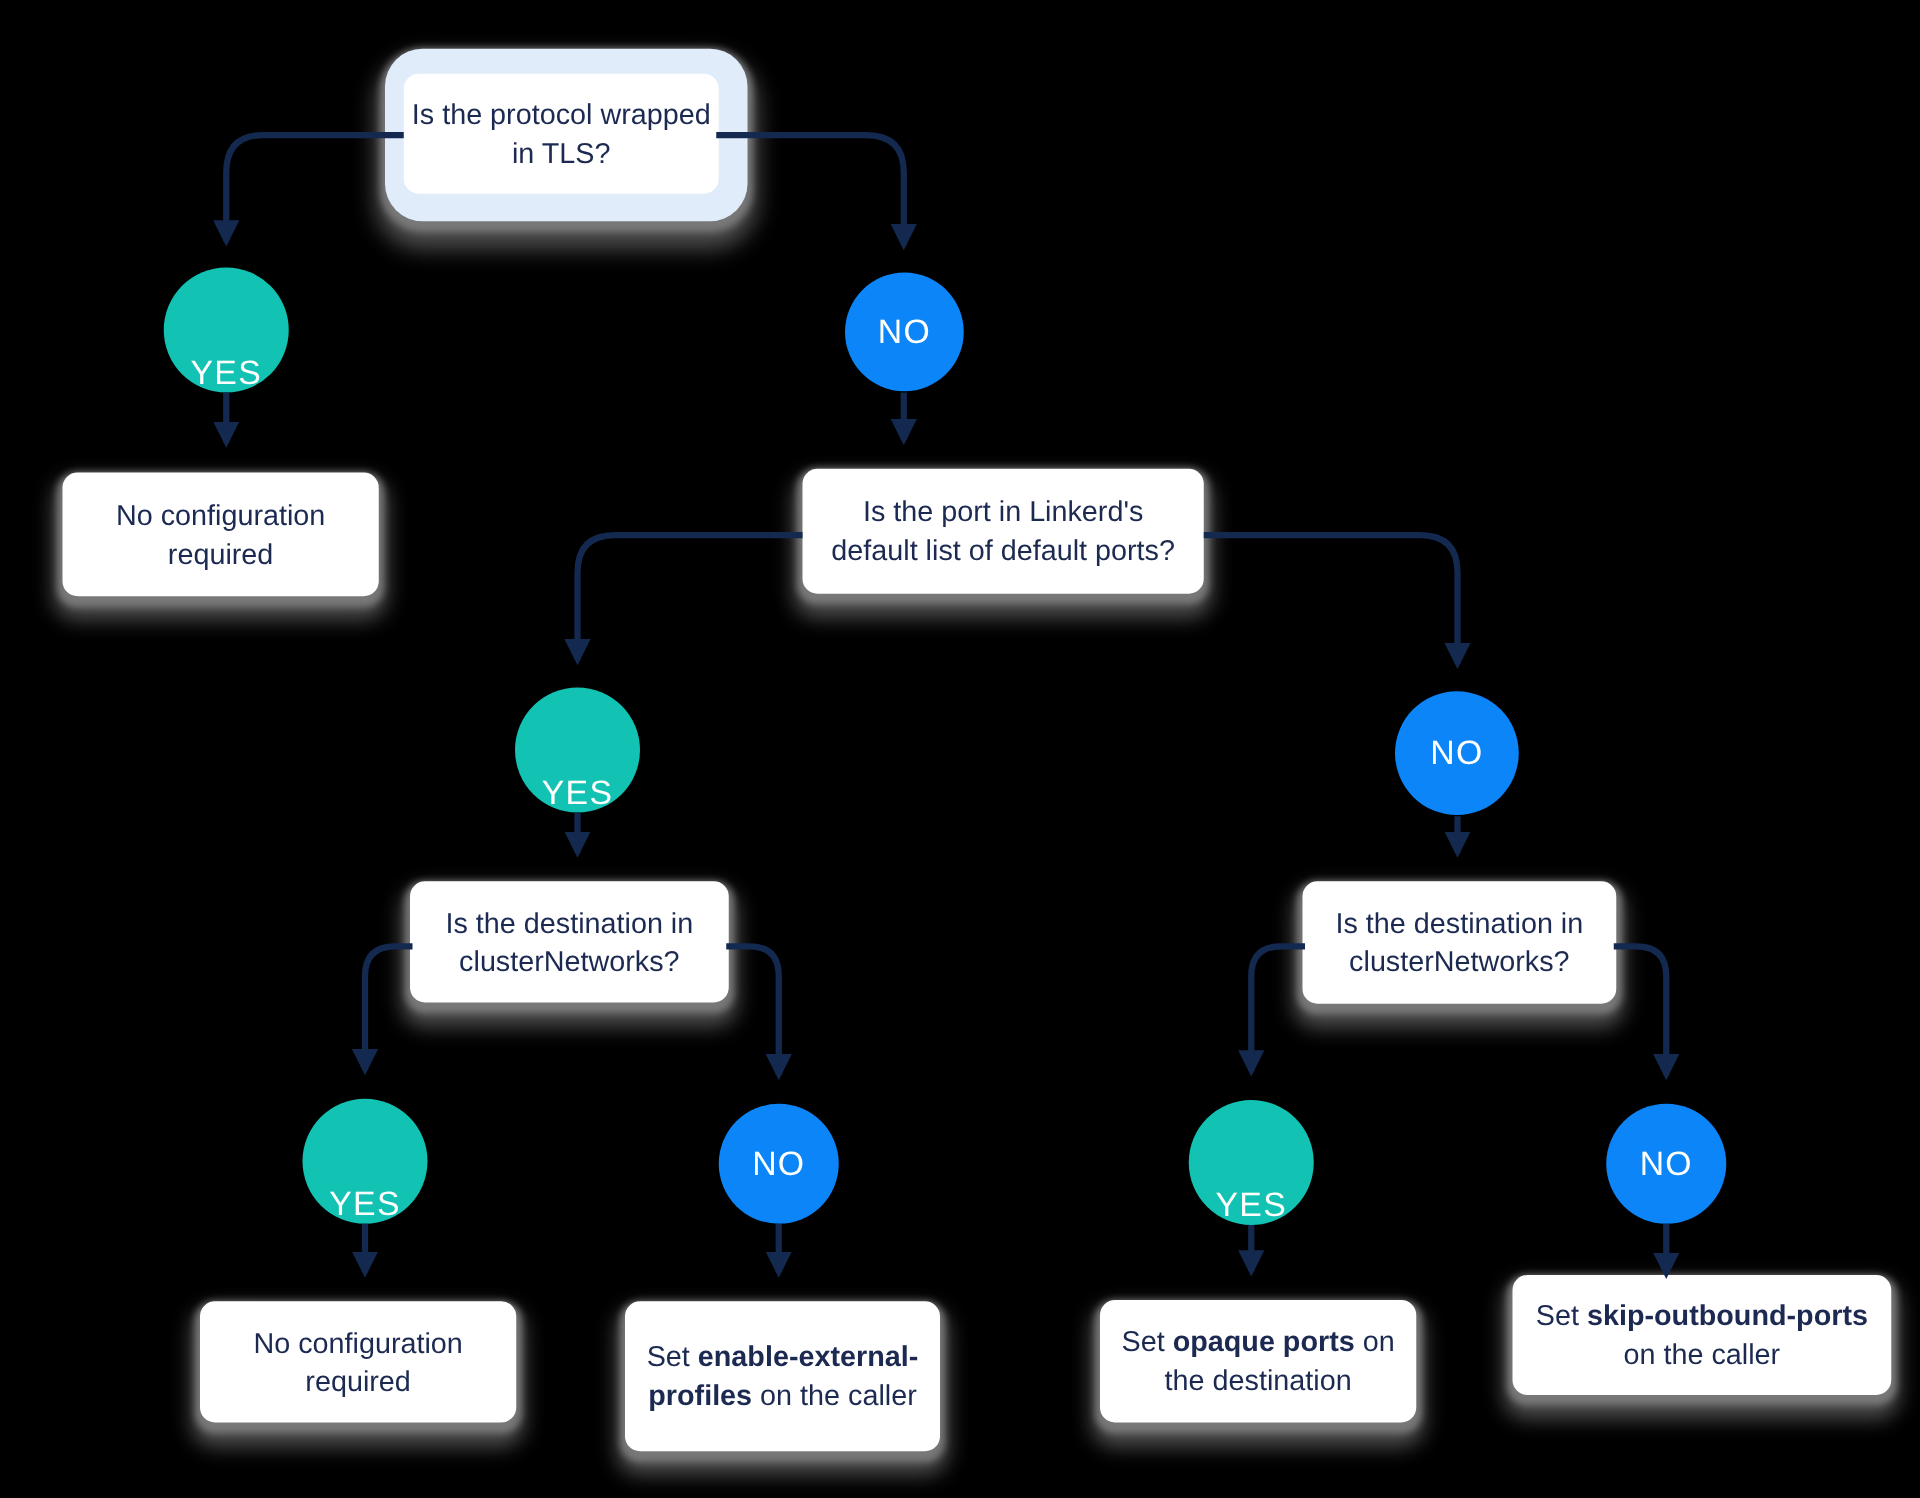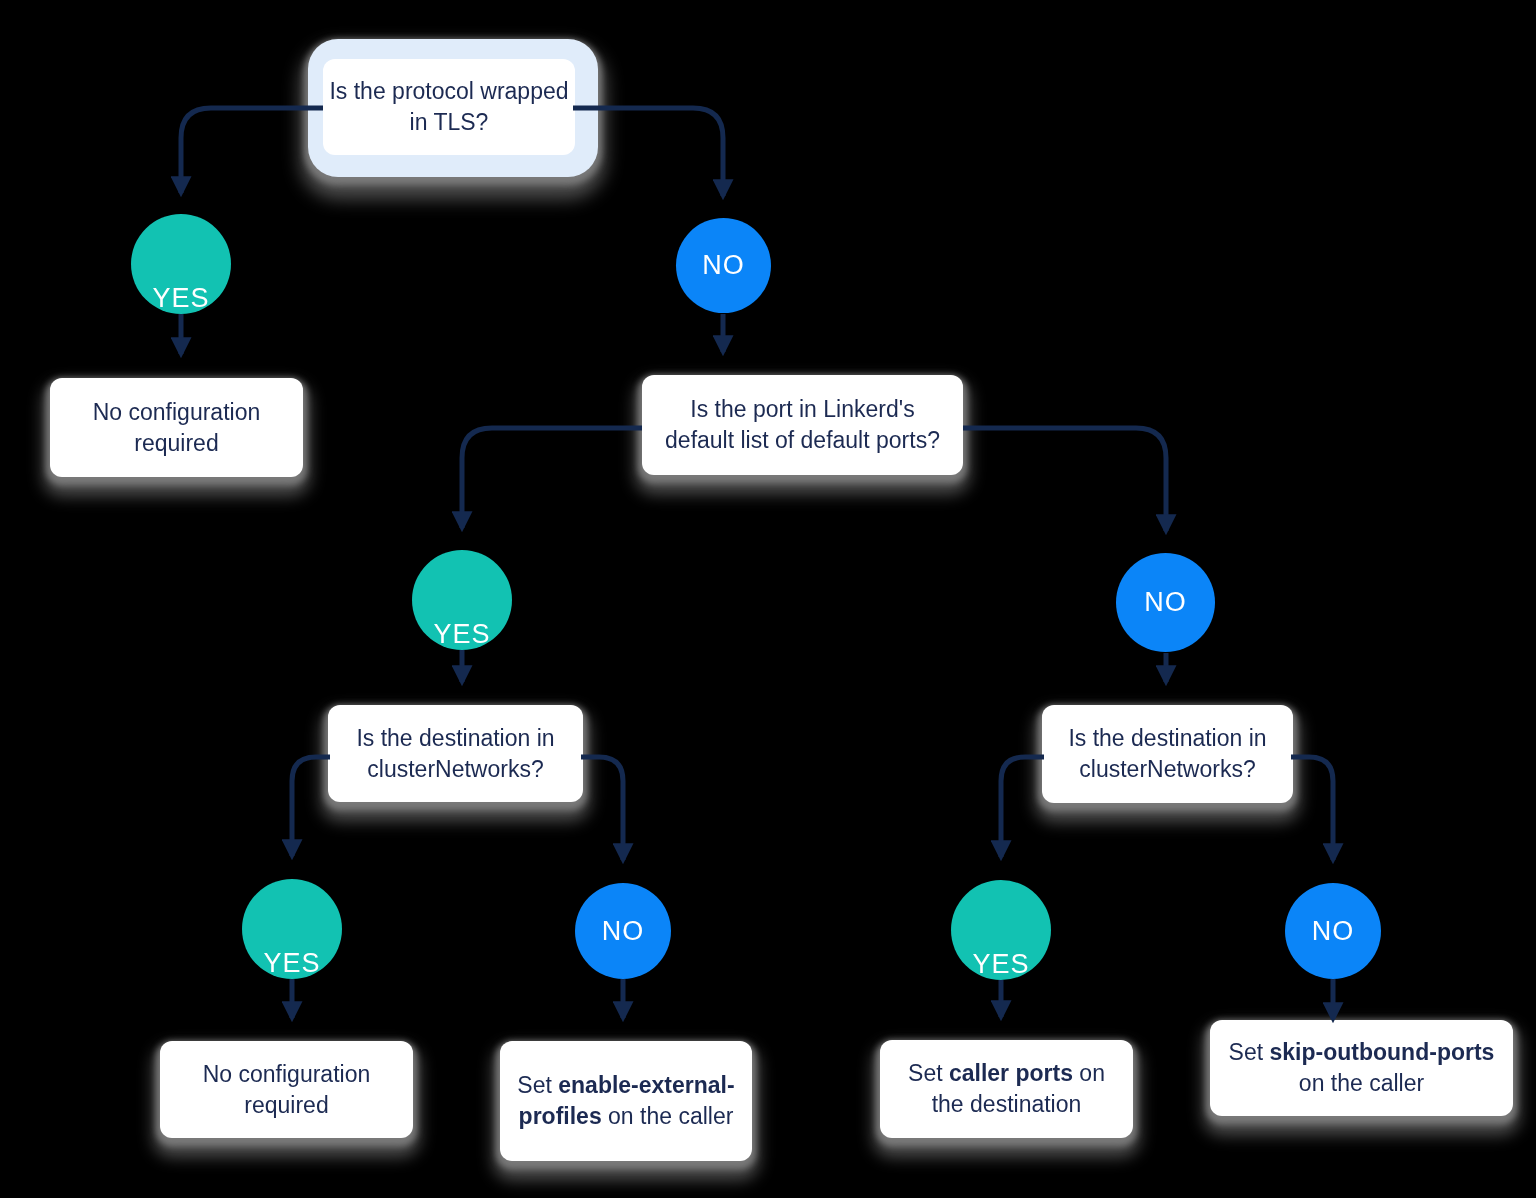--- a/index.html
+++ b/index.html
@@ -160,19 +160,19 @@
     <span>NO</span>
   </div>
 
   <div class="node box" style="left:160px; top:1041px; width:253px; height:97px;">
     <span>No configuration required</span>
   </div>
   <div class="node box" style="left:500px; top:1041px; width:252px; height:120px;">
     <span><span>Set </span><span class="bold">enable-external-profiles</span><span> on the caller</span></span>
   </div>
   <div class="node box" style="left:880px; top:1040px; width:253px; height:98px;">
-    <span><span>Set </span><span class="bold">caller ports</span><span> on the destination</span></span>
+    <span><span>Set </span><span class="bold">opaque ports</span><span> on the destination</span></span>
   </div>
   <div class="node box" style="left:1210px; top:1020px; width:303px; height:96px;">
     <span><span>Set </span><span class="bold">skip-outbound-ports</span><span> on the caller</span></span>
   </div>
 
 </div>
 
 </body></html>

